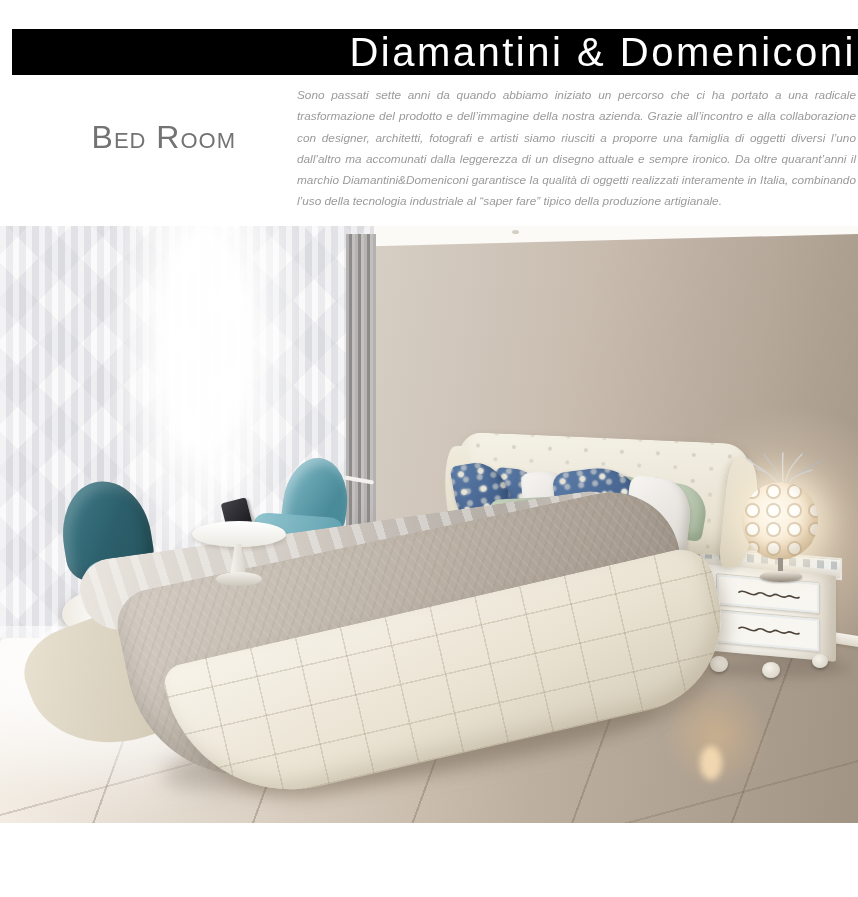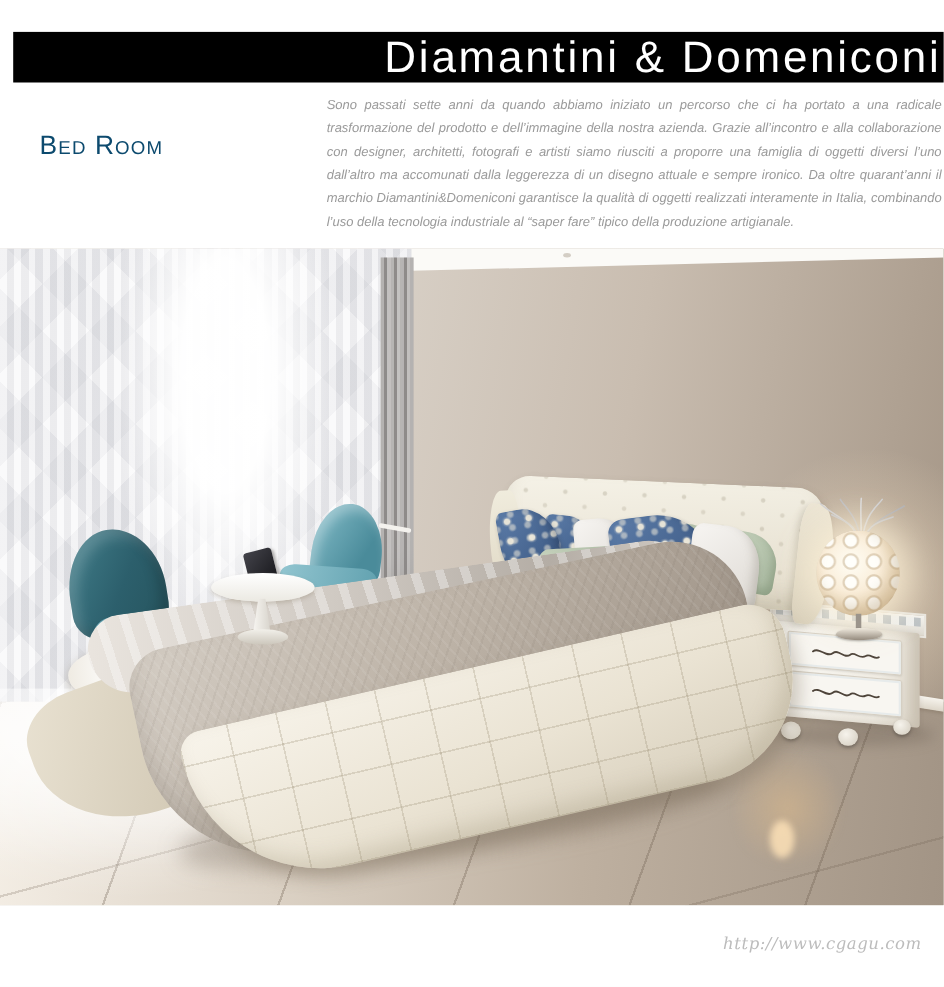--- a/index.html
+++ b/index.html
@@ -4,22 +4,22 @@
 <style>
   * { margin:0; padding:0; box-sizing:border-box; }
   html,body { background:#fff; }
   .page { position:relative; width:858px; height:897px; background:#ffffff; overflow:hidden;
           font-family:"Liberation Sans", sans-serif; }
 
   
   .banner { position:absolute; left:0; top:29px; width:858px; height:46px; background:#000;margin-left:12px; }
   .banner-title { position:absolute; right:14px; top:0; line-height:47px; color:#fff;
                   font-size:40px; font-weight:400; letter-spacing:2.5px; white-space:nowrap; }
-  .room-label { position:absolute; left:36px; top:119px; width:200px; text-align:left;
-                font-size:24px; font-variant:small-caps; letter-spacing:1px; color:#0c4a6e; }
+  .room-label { position:absolute; left:36px; top:119px; width:200px; text-align:right;
+                font-size:32px; font-variant:small-caps; letter-spacing:1px; color:#737373; }
   .intro-paragraph { position:absolute; left:297px; top:85px; width:559px;
                      font-size:11.8px; line-height:21.3px; color:#9a9a9a; text-align:justify;font-style:italic; }
 
   
   .photo { position:absolute; left:0; top:226px; width:858px; height:597px; overflow:hidden;
            background:#e9e3db; }
   .photo * { position:absolute; }
 
   .wall { left:0; top:0; width:858px; height:597px;
           background:linear-gradient(100deg,#e8e3dc 0%,#dcd5cc 30%,#c9bdb0 62%,#a29383 100%); }
@@ -310,15 +310,14 @@
           <path d="M45 50 C43 24,30 22,18 16" stroke="#c6c6c9"></path>
           <path d="M45 50 C47 24,62 22,74 18" stroke="#c6c6c9"></path>
         </g>
       </svg>
       <div class="lamp-ball"></div>
       <div class="lamp-stem"></div>
       <div class="lamp-base"></div>
     </div>
   </div>
 
-  <div class="watermark">http://www.cgagu.com</div>
 
 </div>
 
 </body></html>

